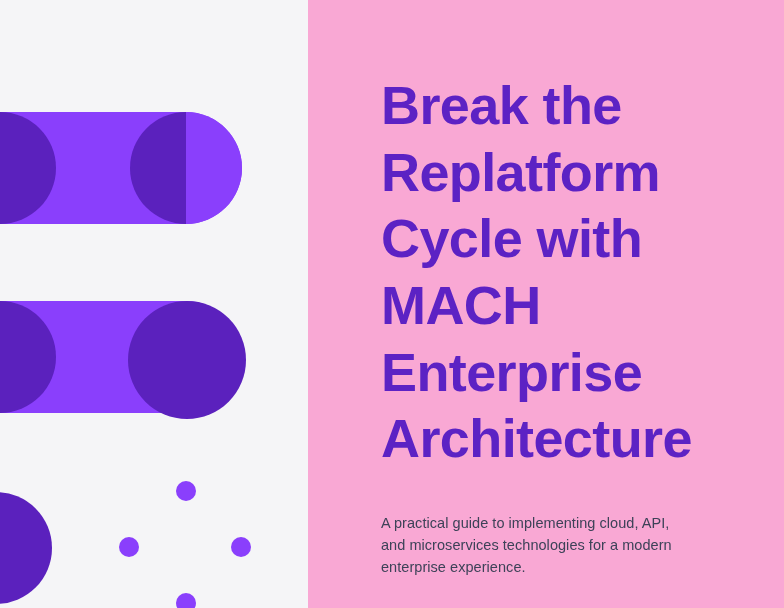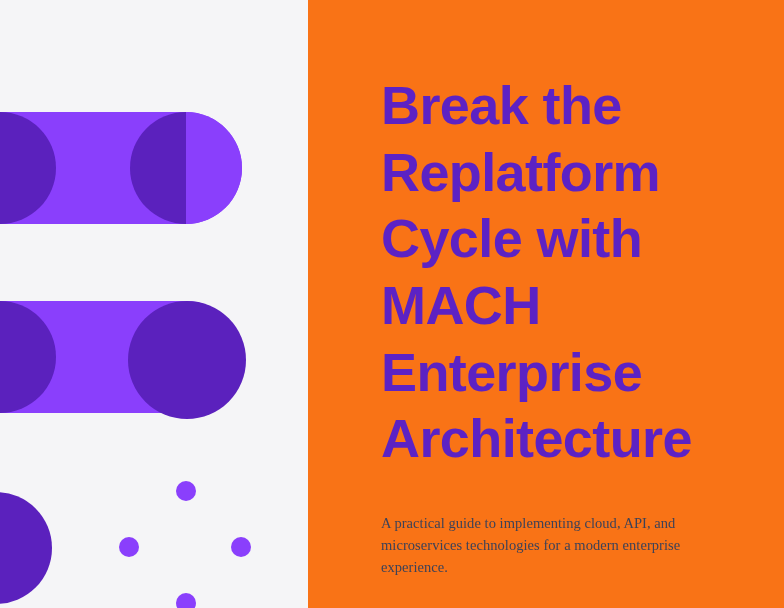--- a/index.html
+++ b/index.html
@@ -63,21 +63,21 @@
     border-radius: 50%;
   }
 
   
   #text-panel {
     position: absolute;
     left: 308px;
     top: 0;
     width: 476px;
     height: 608px;
-    background: #f97316;
+    background: #f9a8d4;
   }
 
   #cover-title {
     position: absolute;
     left: 73px;
     top: 72px;
     width: 360px;
     margin: 0;
     color: #5c22c4;
     font-family: "Liberation Sans", sans-serif;
@@ -88,21 +88,21 @@
     white-space: pre-line;
   }
 
   #cover-subtitle {
     position: absolute;
     left: 73px;
     top: 512px;
     width: 300px;
     margin: 0;
     color: #3d4258;
-    font-family: Liberation Serif, serif;
+    font-family: Liberation Sans, sans-serif;
     font-size: 14.5px;
     font-weight: normal;
     line-height: 1.53;
     letter-spacing: 0.05px;
   }
 </style>
 </head>
 <body>
 
 <div id="cover">

